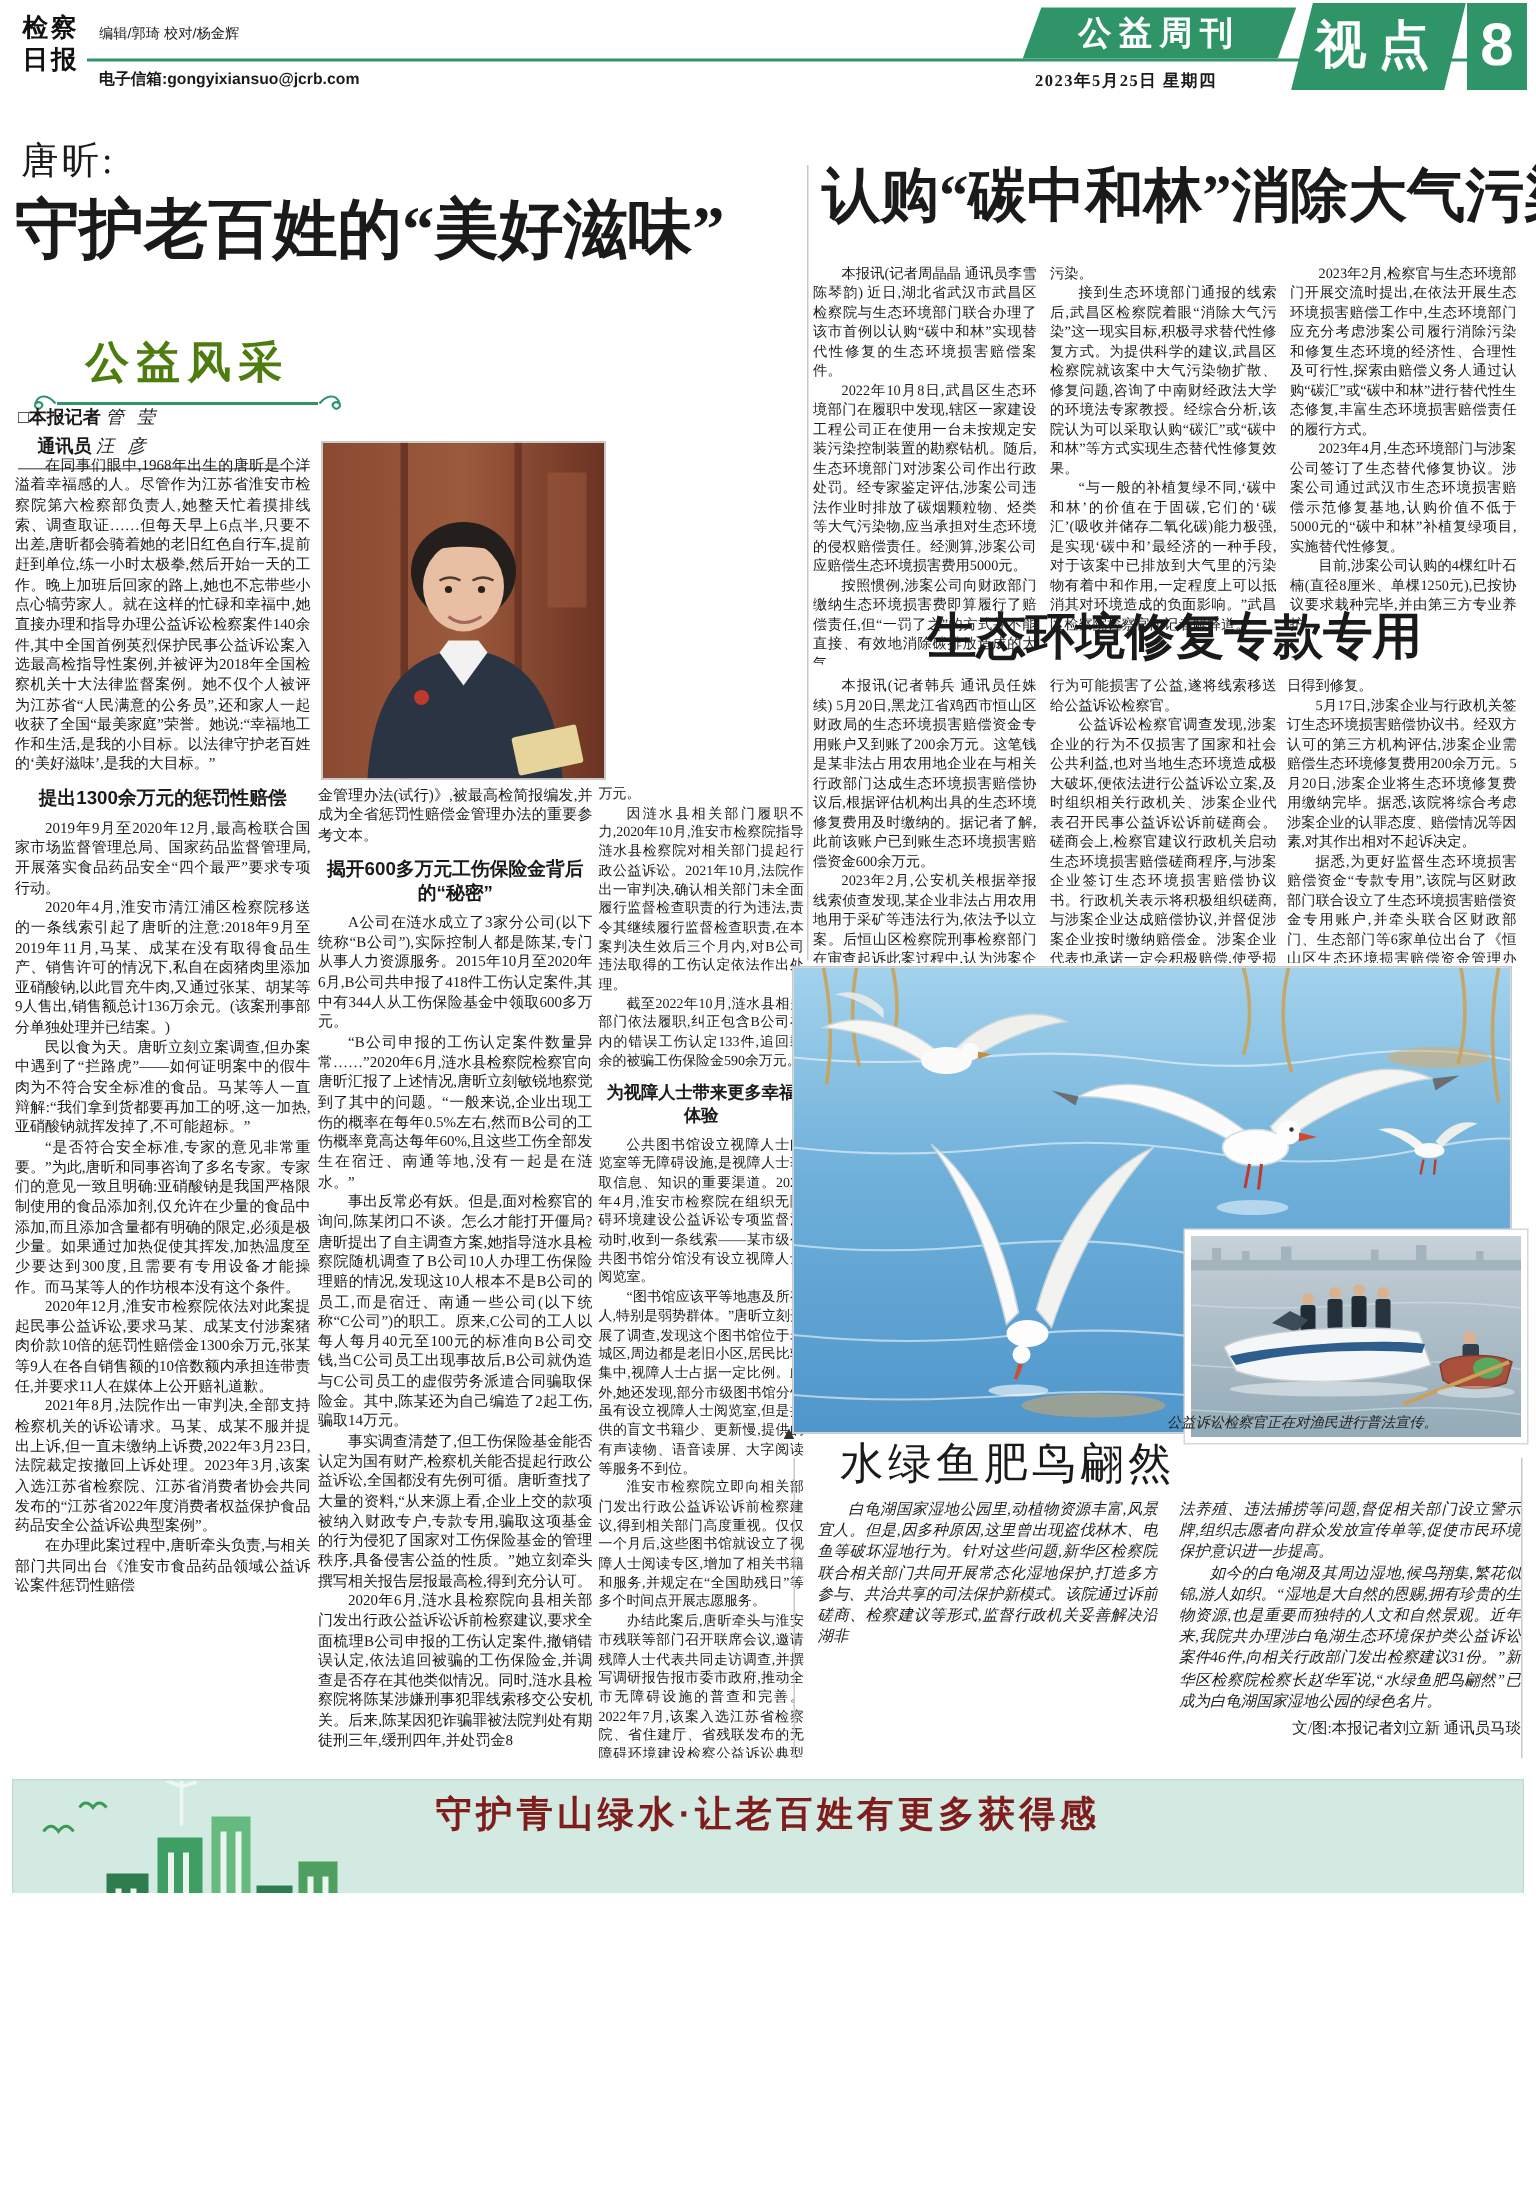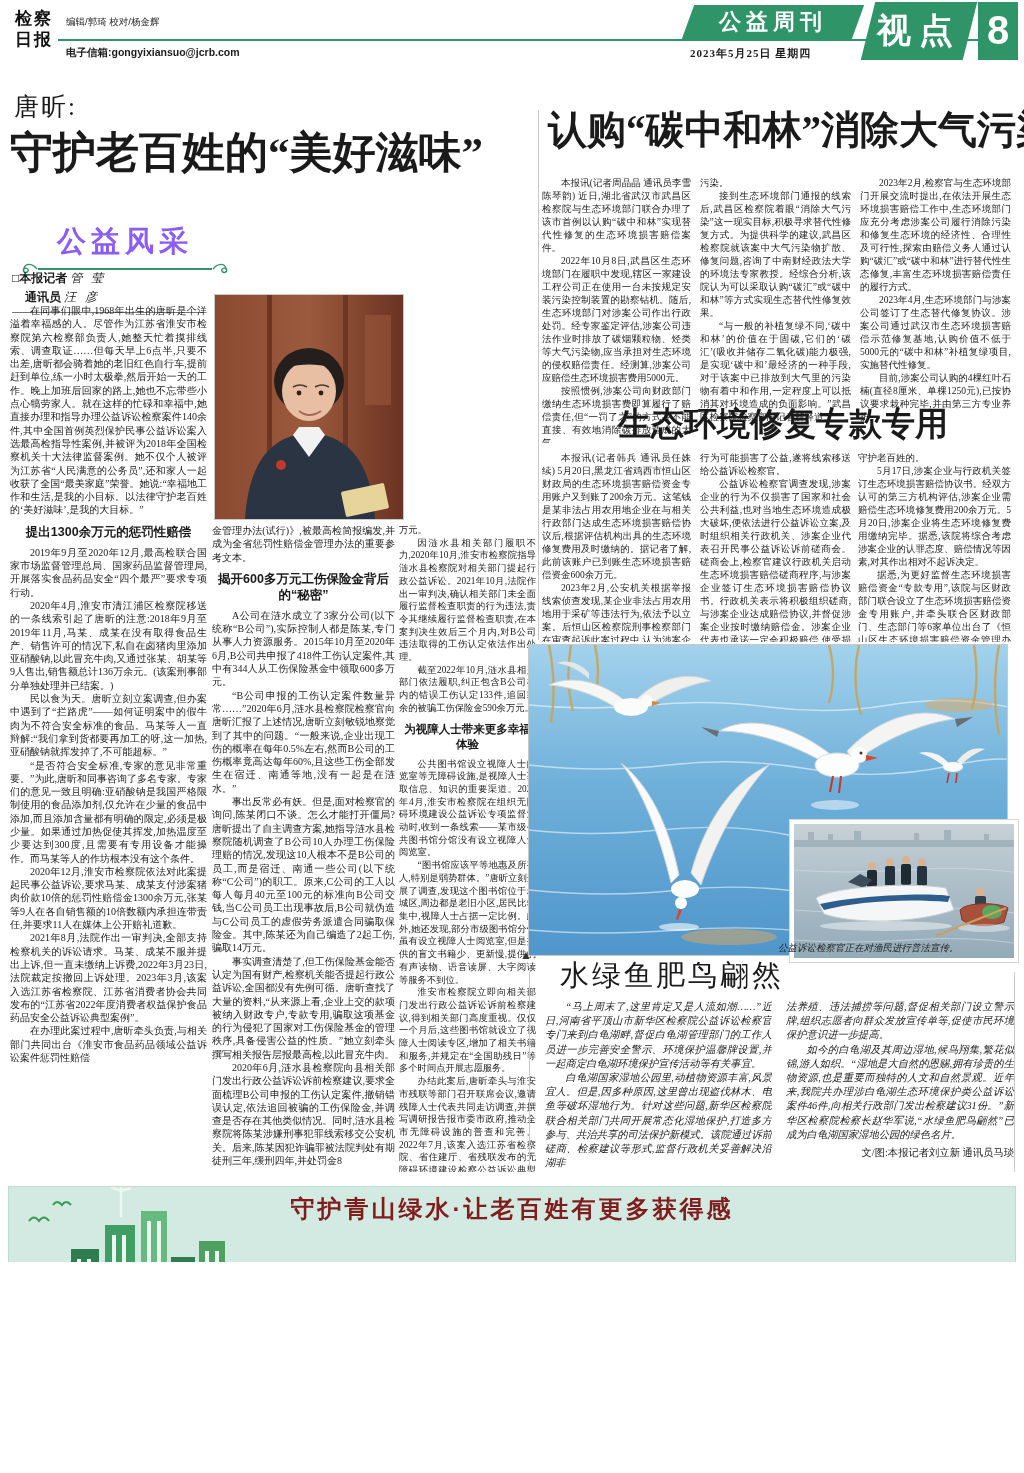--- a/index.html
+++ b/index.html
@@ -25,21 +25,21 @@
   .col p{margin:0}
   .col .para{text-indent:2em}
   .col .para.cont{text-indent:0}
   .col .subhead{font-family:"Liberation Sans","DejaVu Sans",sans-serif;font-weight:700;text-align:center;margin:7px 0 6px;text-indent:0}
   .col .sign{text-align:right;font-weight:400;font-style:normal;margin-top:4px}
 
   
   .kicker{left:14px;top:90px;font-size:25px;letter-spacing:2px}
   .p-title{left:10px;top:124px;width:528px;font-size:43px;font-weight:900;letter-spacing:0px;white-space:nowrap}
   .badge-wrap{left:20px;top:222px;width:210px;text-align:center}
-  .badge-text{font-family:"Liberation Sans","DejaVu Sans",sans-serif;font-weight:800;font-size:29px;letter-spacing:5px;color:#8b5cf6}
+  .badge-text{font-family:"Liberation Sans","DejaVu Sans",sans-serif;font-weight:800;font-size:29px;letter-spacing:5px;color:#4d7c0f}
   .badge-line{display:flex;align-items:center;margin-top:1px}
   .badge-line .bar{flex:1;height:2px;background:var(--green)}
   .byline{left:12px;top:270px;width:192px;padding-bottom:6px;border-bottom:1px solid #777;font-size:12px}
   .byline .lbl{font-weight:700}
   .byline .nm{font-style:italic;letter-spacing:3px}
   .byline .row2{padding-left:13px;margin-top:2px}
   .p-col{font-size:10px;line-height:13.3px}
   .p-col .subhead{font-size:12.5px;line-height:16px}
   .p-col1{left:10px;top:304px;width:197px;height:866px}
   .p-col2{left:212px;top:524px;width:183px;height:648px}
@@ -175,21 +175,21 @@
       <p class="para">2020年12月,淮安市检察院依法对此案提起民事公益诉讼,要求马某、成某支付涉案猪肉价款10倍的惩罚性赔偿金1300余万元,张某等9人在各自销售额的10倍数额内承担连带责任,并要求11人在媒体上公开赔礼道歉。</p>
       <p class="para">2021年8月,法院作出一审判决,全部支持检察机关的诉讼请求。马某、成某不服并提出上诉,但一直未缴纳上诉费,2022年3月23日,法院裁定按撤回上诉处理。2023年3月,该案入选江苏省检察院、江苏省消费者协会共同发布的“江苏省2022年度消费者权益保护食品药品安全公益诉讼典型案例”。</p>
       <p class="para">在办理此案过程中,唐昕牵头负责,与相关部门共同出台《淮安市食品药品领域公益诉讼案件惩罚性赔偿</p>
     </div>
   <div class="abs col p-col p-col2">
       <p class="para cont">金管理办法(试行)》,被最高检简报编发,并成为全省惩罚性赔偿金管理办法的重要参考文本。</p>
       <h4 class="subhead">揭开600多万元工伤保险金背后的“秘密”</h4>
       <p class="para">A公司在涟水成立了3家分公司(以下统称“B公司”),实际控制人都是陈某,专门从事人力资源服务。2015年10月至2020年6月,B公司共申报了418件工伤认定案件,其中有344人从工伤保险基金中领取600多万元。</p>
       <p class="para">“B公司申报的工伤认定案件数量异常……”2020年6月,涟水县检察院检察官向唐昕汇报了上述情况,唐昕立刻敏锐地察觉到了其中的问题。“一般来说,企业出现工伤的概率在每年0.5%左右,然而B公司的工伤概率竟高达每年60%,且这些工伤全部发生在宿迁、南通等地,没有一起是在涟水。”</p>
       <p class="para">事出反常必有妖。但是,面对检察官的询问,陈某闭口不谈。怎么才能打开僵局?唐昕提出了自主调查方案,她指导涟水县检察院随机调查了B公司10人办理工伤保险理赔的情况,发现这10人根本不是B公司的员工,而是宿迁、南通一些公司(以下统称“C公司”)的职工。原来,C公司的工人以每人每月40元至100元的标准向B公司交钱,当C公司员工出现事故后,B公司就伪造与C公司员工的虚假劳务派遣合同骗取保险金。其中,陈某还为自己编造了2起工伤,骗取14万元。</p>
-      <p class="para">事实调查清楚了,但工伤保险基金能否认定为国有财产,检察机关能否提起行政公益诉讼,全国都没有先例可循。唐昕查找了大量的资料,“从来源上看,企业上交的款项被纳入财政专户,专款专用,骗取这项基金的行为侵犯了国家对工伤保险基金的管理秩序,具备侵害公益的性质。”她立刻牵头撰写相关报告层报最高检,以此冒充牛肉。</p>
+      <p class="para">事实调查清楚了,但工伤保险基金能否认定为国有财产,检察机关能否提起行政公益诉讼,全国都没有先例可循。唐昕查找了大量的资料,“从来源上看,企业上交的款项被纳入财政专户,专款专用,骗取这项基金的行为侵犯了国家对工伤保险基金的管理秩序,具备侵害公益的性质。”她立刻牵头撰写相关报告层报最高检,得到充分认可。</p>
       <p class="para">2020年6月,涟水县检察院向县相关部门发出行政公益诉讼诉前检察建议,要求全面梳理B公司申报的工伤认定案件,撤销错误认定,依法追回被骗的工伤保险金,并调查是否存在其他类似情况。同时,涟水县检察院将陈某涉嫌刑事犯罪线索移交公安机关。后来,陈某因犯诈骗罪被法院判处有期徒刑三年,缓刑四年,并处罚金8</p>
     </div>
   <div class="abs col p-col p-col3">
       <p class="para cont">万元。</p>
       <p class="para">因涟水县相关部门履职不力,2020年10月,淮安市检察院指导涟水县检察院对相关部门提起行政公益诉讼。2021年10月,法院作出一审判决,确认相关部门未全面履行监督检查职责的行为违法,责令其继续履行监督检查职责,在本案判决生效后三个月内,对B公司违法取得的工伤认定依法作出处理。</p>
       <p class="para">截至2022年10月,涟水县相关部门依法履职,纠正包含B公司在内的错误工伤认定133件,追回剩余的被骗工伤保险金590余万元。</p>
       <h4 class="subhead">为视障人士带来更多幸福体验</h4>
       <p class="para">公共图书馆设立视障人士阅览室等无障碍设施,是视障人士获取信息、知识的重要渠道。2022年4月,淮安市检察院在组织无障碍环境建设公益诉讼专项监督活动时,收到一条线索——某市级公共图书馆分馆没有设立视障人士阅览室。</p>
       <p class="para">“图书馆应该平等地惠及所有人,特别是弱势群体。”唐昕立刻开展了调查,发现这个图书馆位于老城区,周边都是老旧小区,居民比较集中,视障人士占据一定比例。此外,她还发现,部分市级图书馆分馆虽有设立视障人士阅览室,但是提供的盲文书籍少、更新慢,提供的有声读物、语音读屏、大字阅读等服务不到位。</p>
       <p class="para">淮安市检察院立即向相关部门发出行政公益诉讼诉前检察建议,得到相关部门高度重视。仅仅一个月后,这些图书馆就设立了视障人士阅读专区,增加了相关书籍和服务,并规定在“全国助残日”等多个时间点开展志愿服务。</p>
@@ -218,21 +218,21 @@
   <div class="abs f-title">生态环境修复专款专用</div>
   <div class="abs col r-col f-col1">
       <p class="para">本报讯(记者韩兵 通讯员任姝续) 5月20日,黑龙江省鸡西市恒山区财政局的生态环境损害赔偿资金专用账户又到账了200余万元。这笔钱是某非法占用农用地企业在与相关行政部门达成生态环境损害赔偿协议后,根据评估机构出具的生态环境修复费用及时缴纳的。据记者了解,此前该账户已到账生态环境损害赔偿资金600余万元。</p>
       <p class="para">2023年2月,公安机关根据举报线索侦查发现,某企业非法占用农用地用于采矿等违法行为,依法予以立案。后恒山区检察院刑事检察部门在审查起诉此案过程中,认为涉案企业</p>
     </div>
   <div class="abs col r-col f-col2">
       <p class="para cont">行为可能损害了公益,遂将线索移送给公益诉讼检察官。</p>
       <p class="para">公益诉讼检察官调查发现,涉案企业的行为不仅损害了国家和社会公共利益,也对当地生态环境造成极大破坏,便依法进行公益诉讼立案,及时组织相关行政机关、涉案企业代表召开民事公益诉讼诉前磋商会。磋商会上,检察官建议行政机关启动生态环境损害赔偿磋商程序,与涉案企业签订生态环境损害赔偿协议书。行政机关表示将积极组织磋商,与涉案企业达成赔偿协议,并督促涉案企业按时缴纳赔偿金。涉案企业代表也承诺一定会积极赔偿,使受损的生态环境早</p>
     </div>
   <div class="abs col r-col f-col3">
-      <p class="para cont">守护老百姓的。</p>
+      <p class="para cont">日得到修复。</p>
       <p class="para">5月17日,涉案企业与行政机关签订生态环境损害赔偿协议书。经双方认可的第三方机构评估,涉案企业需赔偿生态环境修复费用200余万元。5月20日,涉案企业将生态环境修复费用缴纳完毕。据悉,该院将综合考虑涉案企业的认罪态度、赔偿情况等因素,对其作出相对不起诉决定。</p>
       <p class="para">据悉,为更好监督生态环境损害赔偿资金“专款专用”,该院与区财政部门联合设立了生态环境损害赔偿资金专用账户,并牵头联合区财政部门、生态部门等6家单位出台了《恒山区生态环境损害赔偿资金管理办法》。</p>
     </div>
 
   <div class="abs photo-frame bird-photo">
     <svg width="478" height="310" viewBox="0 0 478 310">
       <defs>
         <linearGradient id="water" x1="0" y1="0" x2="0" y2="1">
           <stop offset="0" stop-color="#a3d2ec"></stop>
             <stop offset="0.45" stop-color="#6fb0da"></stop>
@@ -353,21 +353,20 @@
       </g>
     </svg>
   </div>
   <div class="abs boat-caption">公益诉讼检察官正在对渔民进行普法宣传。</div>
 
   <div class="abs l-marker">▲</div>
   <div class="abs v-rule" style="left:529px;top:972px;height:200px"></div>
   <div class="abs v-rule" style="left:1014px;top:972px;height:200px"></div>
   <div class="abs l-title">水绿鱼肥鸟翩然</div>
   <div class="abs col l-col l-col1">
-      <p class="para">“马上周末了,这里肯定又是人流如潮……”近日,河南省平顶山市新华区检察院公益诉讼检察官专门来到白龟湖畔,督促白龟湖管理部门的工作人员进一步完善安全警示、环境保护温馨牌设置,并一起商定白龟湖环境保护宣传活动等有关事宜。</p>
       <p class="para">白龟湖国家湿地公园里,动植物资源丰富,风景宜人。但是,因多种原因,这里曾出现盗伐林木、电鱼等破坏湿地行为。针对这些问题,新华区检察院联合相关部门共同开展常态化湿地保护,打造多方参与、共治共享的司法保护新模式。该院通过诉前磋商、检察建议等形式,监督行政机关妥善解决沿湖非</p>
     </div>
   <div class="abs col l-col l-col2">
       <p class="para cont">法养殖、违法捕捞等问题,督促相关部门设立警示牌,组织志愿者向群众发放宣传单等,促使市民环境保护意识进一步提高。</p>
       <p class="para">如今的白龟湖及其周边湿地,候鸟翔集,繁花似锦,游人如织。“湿地是大自然的恩赐,拥有珍贵的生物资源,也是重要而独特的人文和自然景观。近年来,我院共办理涉白龟湖生态环境保护类公益诉讼案件46件,向相关行政部门发出检察建议31份。”新华区检察院检察长赵华军说,“水绿鱼肥鸟翩然”已成为白龟湖国家湿地公园的绿色名片。</p>
       <p class="sign">文/图:本报记者刘立新 通讯员马琰</p>
     </div>
 
   <div class="abs banner">
     <svg width="1006" height="268" viewBox="0 0 1006 268">

